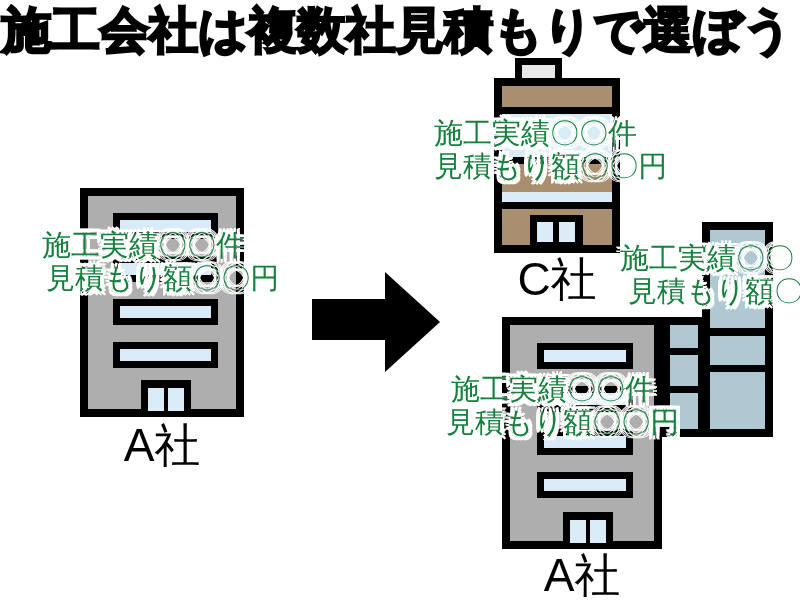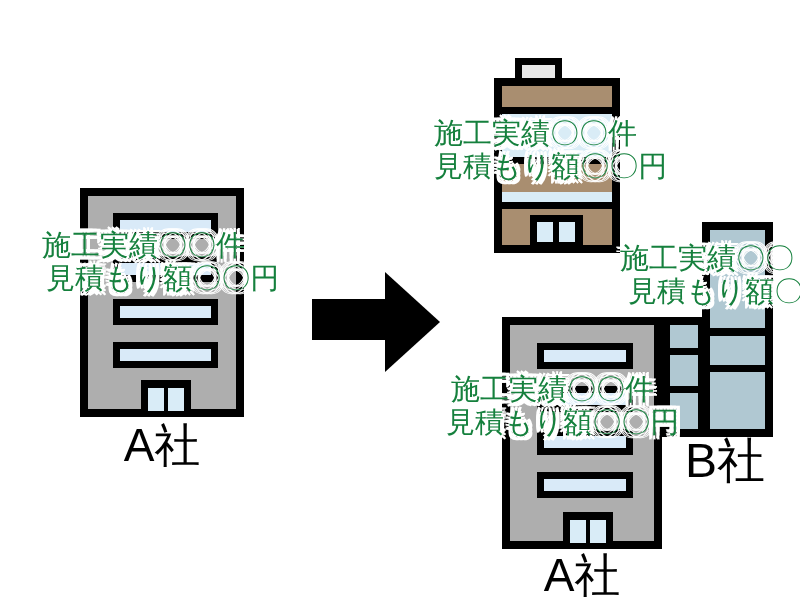--- a/index.html
+++ b/index.html
@@ -48,20 +48,21 @@
   
   .arrow-shaft{position:absolute;left:312px;top:299px;width:75px;height:41px;background:#000;}
   .arrow-head{position:absolute;left:385px;top:272px;width:0;height:0;
     border-top:50px solid transparent;border-bottom:50px solid transparent;border-left:55px solid #000;}
 </style>
 </head>
 <body>
 
 <div id="canvas">
 
+  <div class="title">施工会社は複数社見積もりで選ぼう</div>
 
   <div class="bldg gray" style="left:80px;top:188px;width:164px;height:229px;"></div>
   <div class="win" style="left:113px;top:213px;width:105px;height:26px;"></div>
   <div class="win" style="left:113px;top:256px;width:105px;height:26px;"></div>
   <div class="win" style="left:113px;top:299px;width:105px;height:26px;"></div>
   <div class="win" style="left:113px;top:342px;width:105px;height:26px;"></div>
   <div class="door" style="left:141px;top:380px;width:50px;height:37px;">
     <div class="pane l"></div>
     <div class="pane r"></div>
   </div>
@@ -78,34 +79,34 @@
 
   <div class="chimney"></div>
   <div class="bldg brown" style="left:494px;top:78px;width:126px;height:175px;">
     <div class="c-stripe1"></div>
     <div class="c-stripe2"></div>
   </div>
   <div class="door" style="left:530px;top:215px;width:53px;height:31px;">
     <div class="pane l" style="top:7px;height:20px;"></div>
     <div class="pane r" style="top:7px;height:20px;left:29px;"></div>
   </div>
+  <div class="label" style="left:494px;top:256px;width:126px;">C社</div>
   <div class="stats" style="left:434px;top:117px;">
     <div>施工実績〇〇件</div>
     <div>見積もり額〇〇円</div>
   </div>
 
   <div class="bldg bluegray" style="left:662px;top:317px;width:44px;height:120px;">
     <div class="band" style="top:23px;height:7px;"></div>
     <div class="band" style="top:61px;height:7px;"></div>
   </div>
   <div class="bldg bluegray" style="left:702px;top:222px;width:71px;height:215px;">
     <div class="band" style="top:98px;height:8px;"></div>
     <div class="band" style="top:135px;height:7px;"></div>
   </div>
-  <div class="label" style="left:670px;top:438px;width:110px;font-size:48px;">B社</div>
   <div class="stats" style="left:620px;top:242px;">
     <div>施工実績〇〇</div>
     <div style="margin-left:8px;">見積もり額〇</div>
   </div>
 
   <div class="bldg gray" style="left:502px;top:317px;width:160px;height:232px;"></div>
   <div class="win" style="left:537px;top:343px;width:96px;height:26px;"></div>
   <div class="win" style="left:537px;top:386px;width:96px;height:26px;"></div>
   <div class="win" style="left:537px;top:429px;width:96px;height:26px;"></div>
   <div class="win" style="left:537px;top:472px;width:96px;height:26px;"></div>

